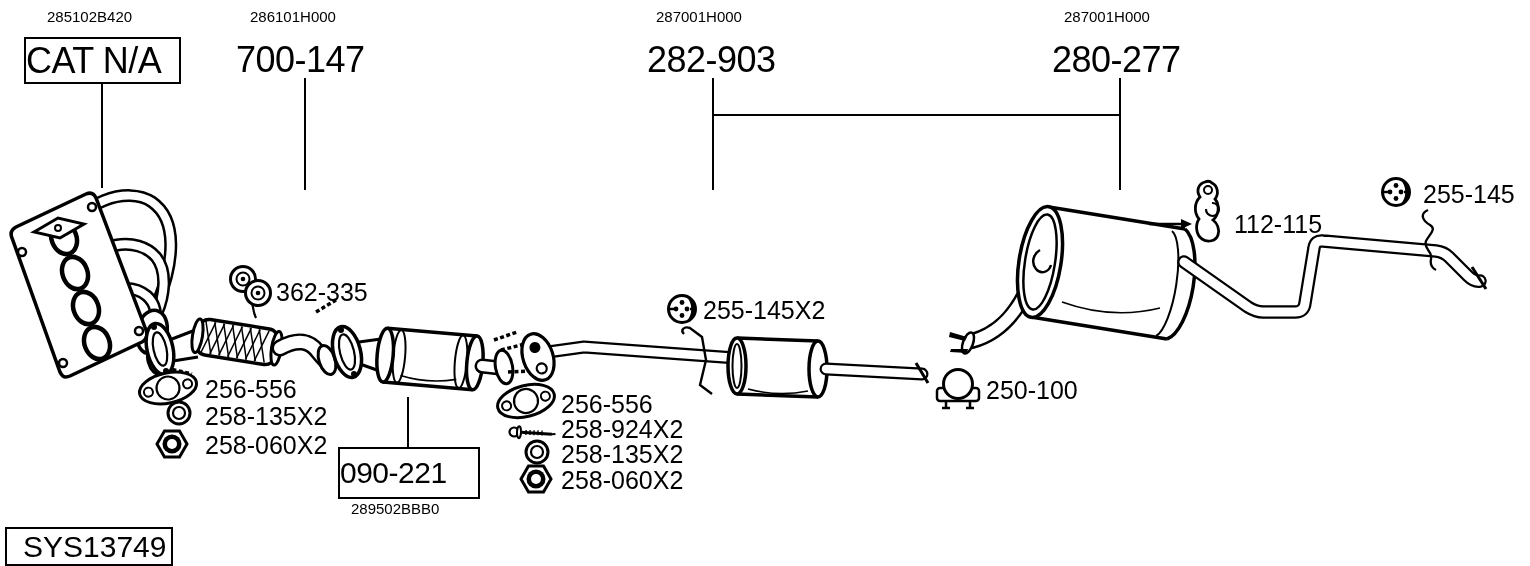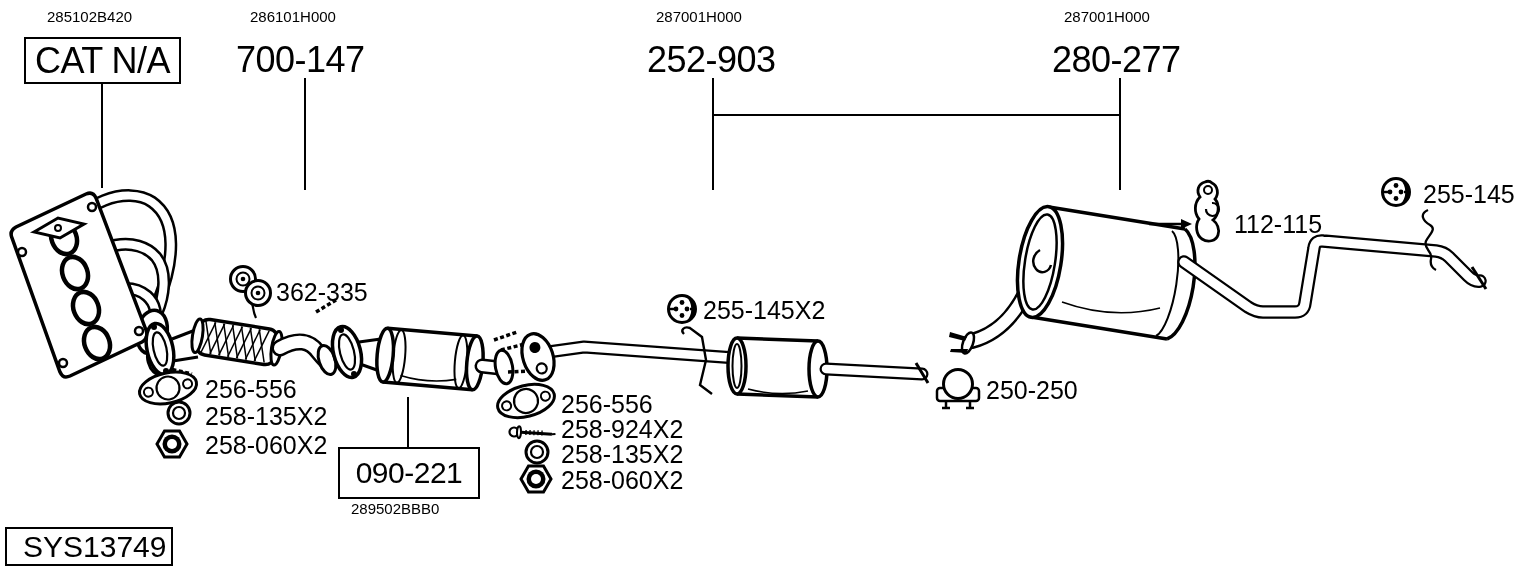--- a/index.html
+++ b/index.html
@@ -4,21 +4,21 @@
 <style>
   html,body{margin:0;padding:0;background:#fff;}
   .canvas{position:relative;width:1530px;height:566px;background:#ffffff;
           font-family:"Liberation Sans",sans-serif;color:#000;overflow:hidden;}
   .canvas svg{position:absolute;left:0;top:0;}
   .lbl{position:absolute;white-space:nowrap;line-height:1;color:#000;}
   .oe{font-size:15px;}
   .bigref{font-size:36px;letter-spacing:-0.5px;}
   .part{font-size:25px;}
   .refbox{position:absolute;border:2.5px solid #000;background:#fff;
-          display:flex;align-items:center;justify-content:center;}
+          display:flex;align-items:center;justify-content:flex-start;}
   .po{fill:none;stroke:#000;stroke-linecap:round;stroke-linejoin:round;}
   .pi{fill:none;stroke:#fff;stroke-linecap:round;stroke-linejoin:round;}
   .wf{fill:#fff;stroke:#000;}
   .ln{fill:none;stroke:#000;}
   .stud{fill:none;stroke:#000;stroke-width:3.5;stroke-dasharray:4 2.5;}
 </style>
 </head>
 <body>
 
 <div class="canvas">
@@ -270,42 +270,42 @@
 
 <div class="lbl oe" style="left:47px;top:9px">285102B420</div>
 <div class="refbox" style="left:24px;top:37px;width:153px;height:43px">
   <span class="bigref">CAT N/A</span>
 </div>
 
 <div class="lbl oe" style="left:250px;top:9px">286101H000</div>
 <div class="lbl bigref" style="left:236px;top:42px">700-147</div>
 
 <div class="lbl oe" style="left:656px;top:9px">287001H000</div>
-<div class="lbl bigref" style="left:647px;top:42px">252-903</div>
+<div class="lbl bigref" style="left:647px;top:42px">282-903</div>
 
 <div class="lbl oe" style="left:1064px;top:9px">287001H000</div>
 <div class="lbl bigref" style="left:1052px;top:42px">280-277</div>
 
 <div class="lbl part" style="left:276px;top:280px">362-335</div>
 <div class="lbl part" style="left:205px;top:377px">256-556</div>
 <div class="lbl part" style="left:205px;top:404px">258-135X2</div>
 <div class="lbl part" style="left:205px;top:433px">258-060X2</div>
 
 <div class="refbox" style="left:338px;top:447px;width:138px;height:48px">
   <span class="lbl bigref" style="position:static;font-size:30px">090-221</span>
 </div>
 <div class="lbl oe" style="left:351px;top:501px">289502BBB0</div>
 
 <div class="lbl part" style="left:561px;top:392px">256-556</div>
 <div class="lbl part" style="left:561px;top:417px">258-924X2</div>
 <div class="lbl part" style="left:561px;top:442px">258-135X2</div>
 <div class="lbl part" style="left:561px;top:468px">258-060X2</div>
 
 <div class="lbl part" style="left:703px;top:298px">255-145X2</div>
-<div class="lbl part" style="left:986px;top:378px">250-250</div>
+<div class="lbl part" style="left:986px;top:378px">250-100</div>
 <div class="lbl part" style="left:1234px;top:212px">112-115</div>
 <div class="lbl part" style="left:1423px;top:182px">255-145</div>
 
 <div class="refbox" style="left:5px;top:527px;width:164px;height:35px;justify-content:flex-start">
   <span style="font-size:30px;line-height:1;padding-left:16px">SYS13749</span>
 </div>
 
 </div>
 
 </body></html>

